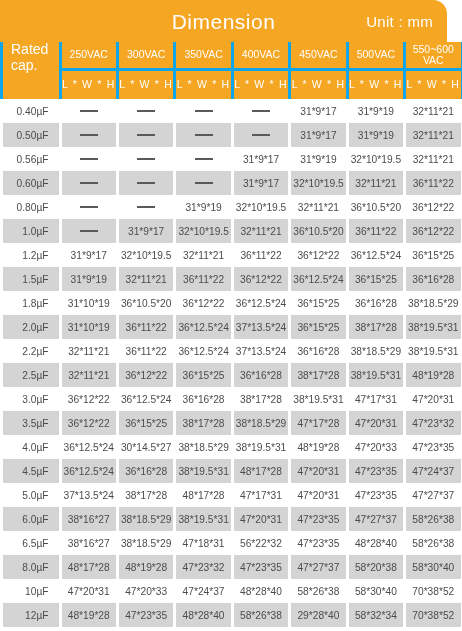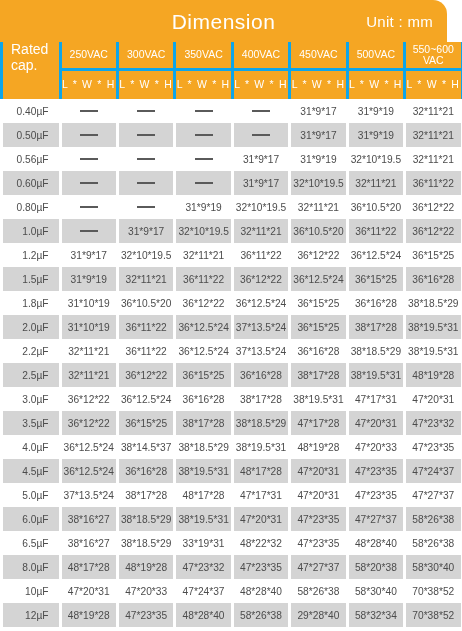--- a/index.html
+++ b/index.html
@@ -617,21 +617,21 @@
           </td>
         </tr>
         <tr>
           <td>
             <div class="bcell rated">4.0µF</div>
           </td>
           <td>
             <div class="bcell">36*12.5*24</div>
           </td>
           <td>
-            <div class="bcell">38*14.5*37</div>
+            <div class="bcell">30*14.5*27</div>
           </td>
           <td>
             <div class="bcell">38*18.5*29</div>
           </td>
           <td>
             <div class="bcell">38*19.5*31</div>
           </td>
           <td>
             <div class="bcell">48*19*28</div>
           </td>
@@ -724,24 +724,24 @@
           <td>
             <div class="bcell rated">6.5µF</div>
           </td>
           <td>
             <div class="bcell">38*16*27</div>
           </td>
           <td>
             <div class="bcell">38*18.5*29</div>
           </td>
           <td>
-            <div class="bcell">33*19*31</div>
-          </td>
-          <td>
-            <div class="bcell">48*22*32</div>
+            <div class="bcell">47*18*31</div>
+          </td>
+          <td>
+            <div class="bcell">56*22*32</div>
           </td>
           <td>
             <div class="bcell">47*23*35</div>
           </td>
           <td>
             <div class="bcell">48*28*40</div>
           </td>
           <td>
             <div class="bcell">58*26*38</div>
           </td>

